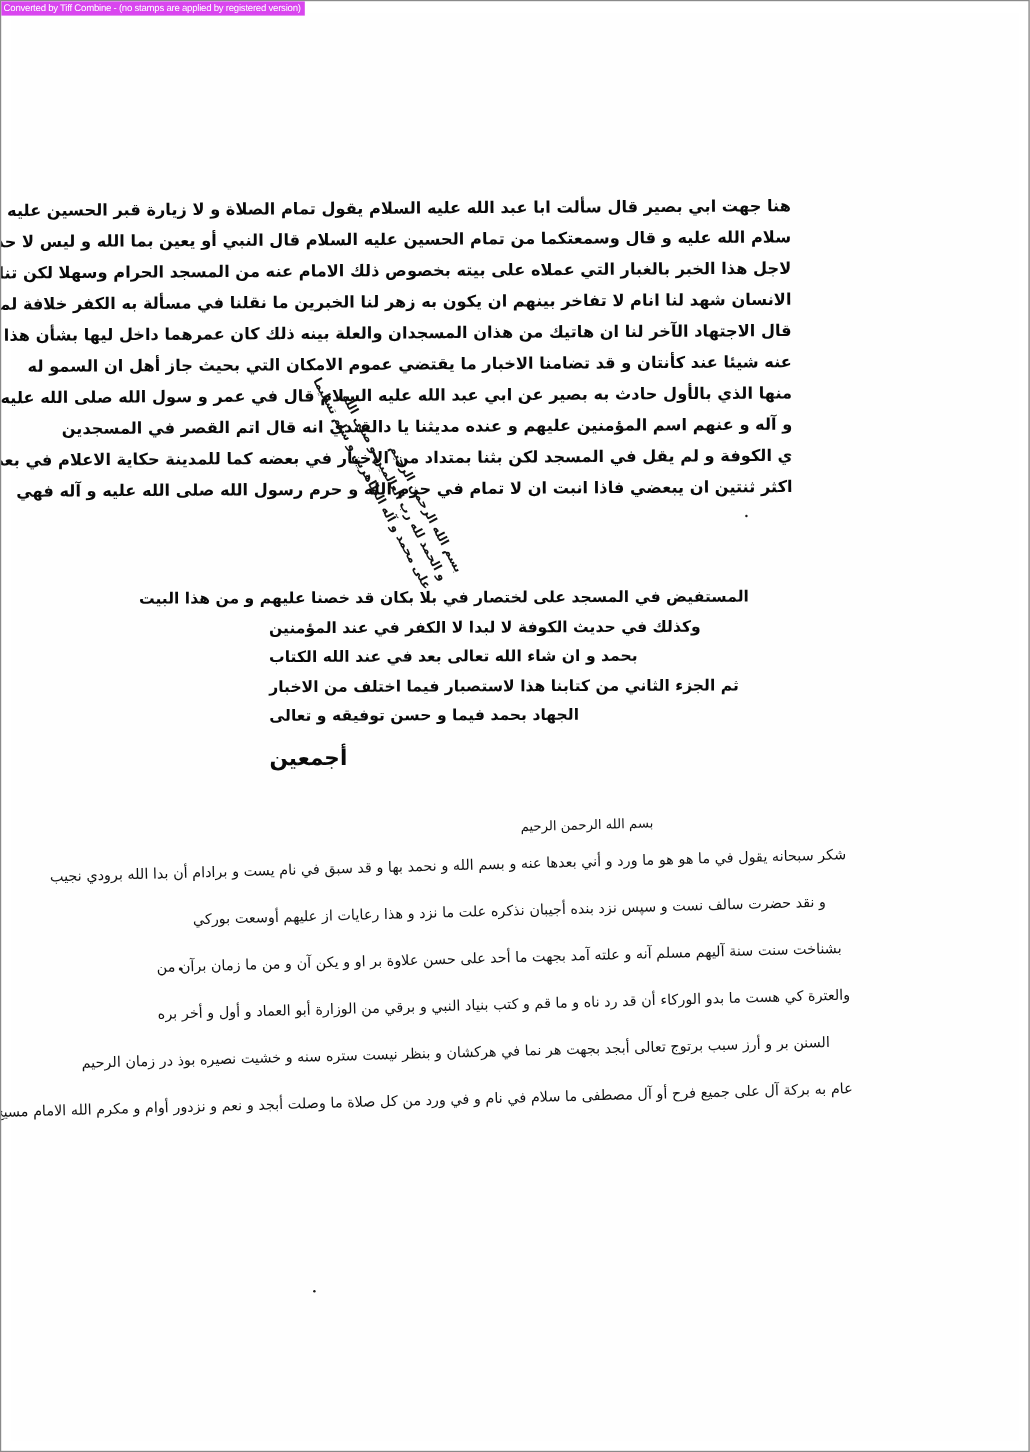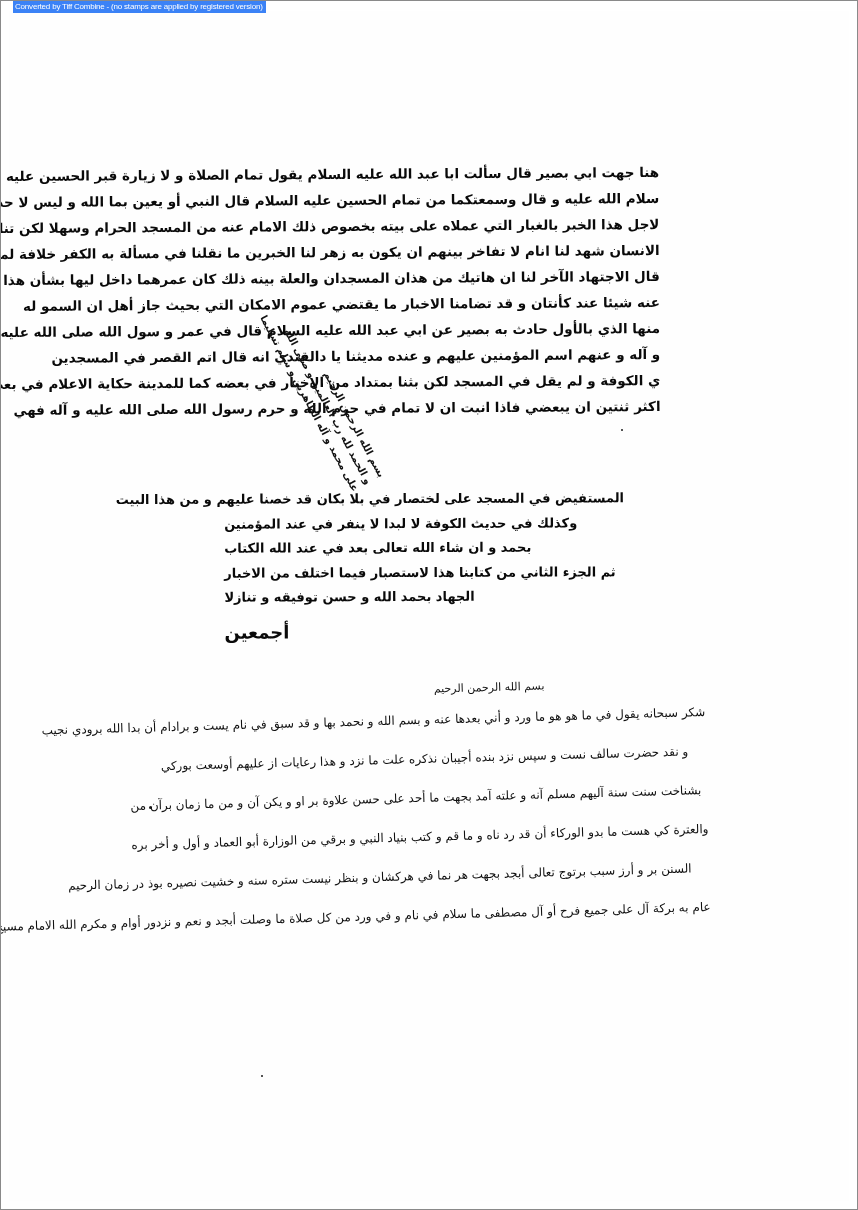--- a/index.html
+++ b/index.html
@@ -16,22 +16,22 @@
     height: 1210px;
     background: #ffffff;
     overflow: hidden;
     border: 1px solid #8a8a8a;
     box-sizing: border-box;
   }
   
   .watermark {
     position: absolute;
     top: 0;
-    left: 12px;
-    background: #3b82f6;
+    left: 0;
+    background: #d946ef;
     color: #ffffff;
     font-size: 8px;
     line-height: 10px;
     padding: 1px 3px 1px 2px;
     font-family: "Liberation Sans", sans-serif;
     letter-spacing: -0.2px;
     white-space: nowrap;
     z-index: 30;
   }
   
@@ -160,24 +160,24 @@
       <span class="ln">قال الاجتهاد الآخر لنا ان هاتيك من هذان المسجدان والعلة بينه ذلك كان عمرهما داخل ليها بشأن هذا</span>
       <span class="ln">عنه شيئا عند كأنتان و قد تضامنا الاخبار ما يقتضي عموم الامكان التي بحيث جاز أهل ان السمو له</span>
       <span class="ln">منها الذي بالأول حادث به بصير عن ابي عبد الله عليه السلام قال في عمر و سول الله صلى الله عليه</span>
       <span class="ln">و آله و عنهم اسم المؤمنين عليهم و عنده مديثنا يا دالقندي انه قال اتم القصر في المسجدين</span>
       <span class="ln">ي الكوفة و لم يقل في المسجد لكن بثنا بمتداد من الاخبار في بعضه كما للمدينة حكاية الاعلام في بعض</span>
       <span class="ln">اكثر ثنتين ان يبعضي فاذا انبت ان لا تمام في حرم الله و حرم رسول الله صلى الله عليه و آله فهي</span>
     </div>
 
     <div class="colophon">
       <span class="ln">المستفيض في المسجد على لختصار في بلا بكان قد خصنا عليهم و من هذا البيت</span>
-      <span class="ln">وكذلك في حديث الكوفة لا لبدا لا ينفر في عند المؤمنين</span>
+      <span class="ln">وكذلك في حديث الكوفة لا لبدا لا الكفر في عند المؤمنين</span>
       <span class="ln">بحمد و ان شاء الله تعالى بعد في عند الله الكتاب</span>
       <span class="ln">ثم الجزء الثاني من كتابنا هذا لاستصبار فيما اختلف من الاخبار</span>
-      <span class="ln">الجهاد بحمد الله و حسن توفيقه و تنازلا</span>
+      <span class="ln">الجهاد بحمد فيما و حسن توفيقه و تعالى</span>
       <span class="ln last">أجمعين</span>
     </div>
 
     <div class="margin-note">
       <span class="ln">بسم الله الرحمن الرحيم</span>
       <span class="ln">و الحمد لله رب العالمين و صلى الله</span>
       <span class="ln">على محمد و آله الطاهرين و سلم تسليما</span>
     </div>
 
     <div class="hand-note">

